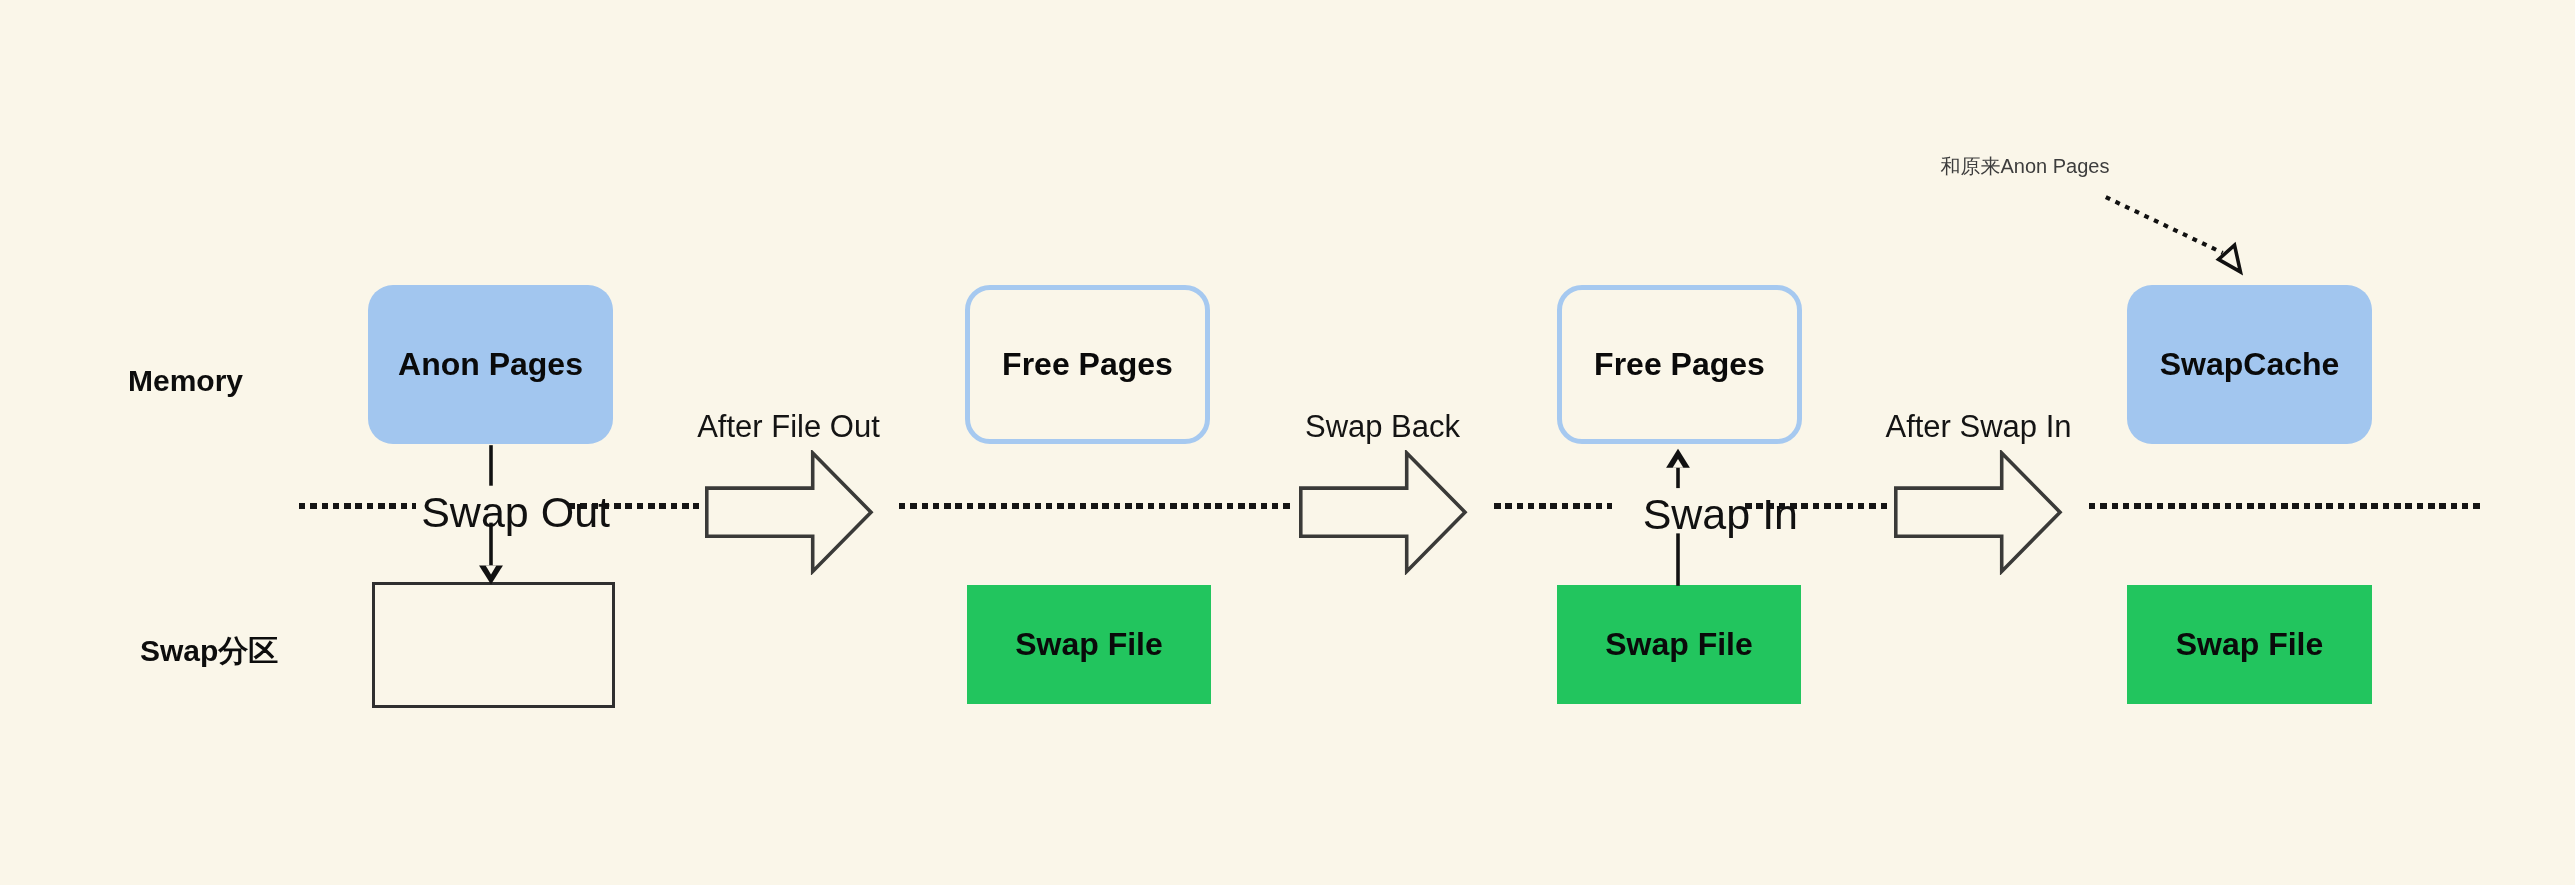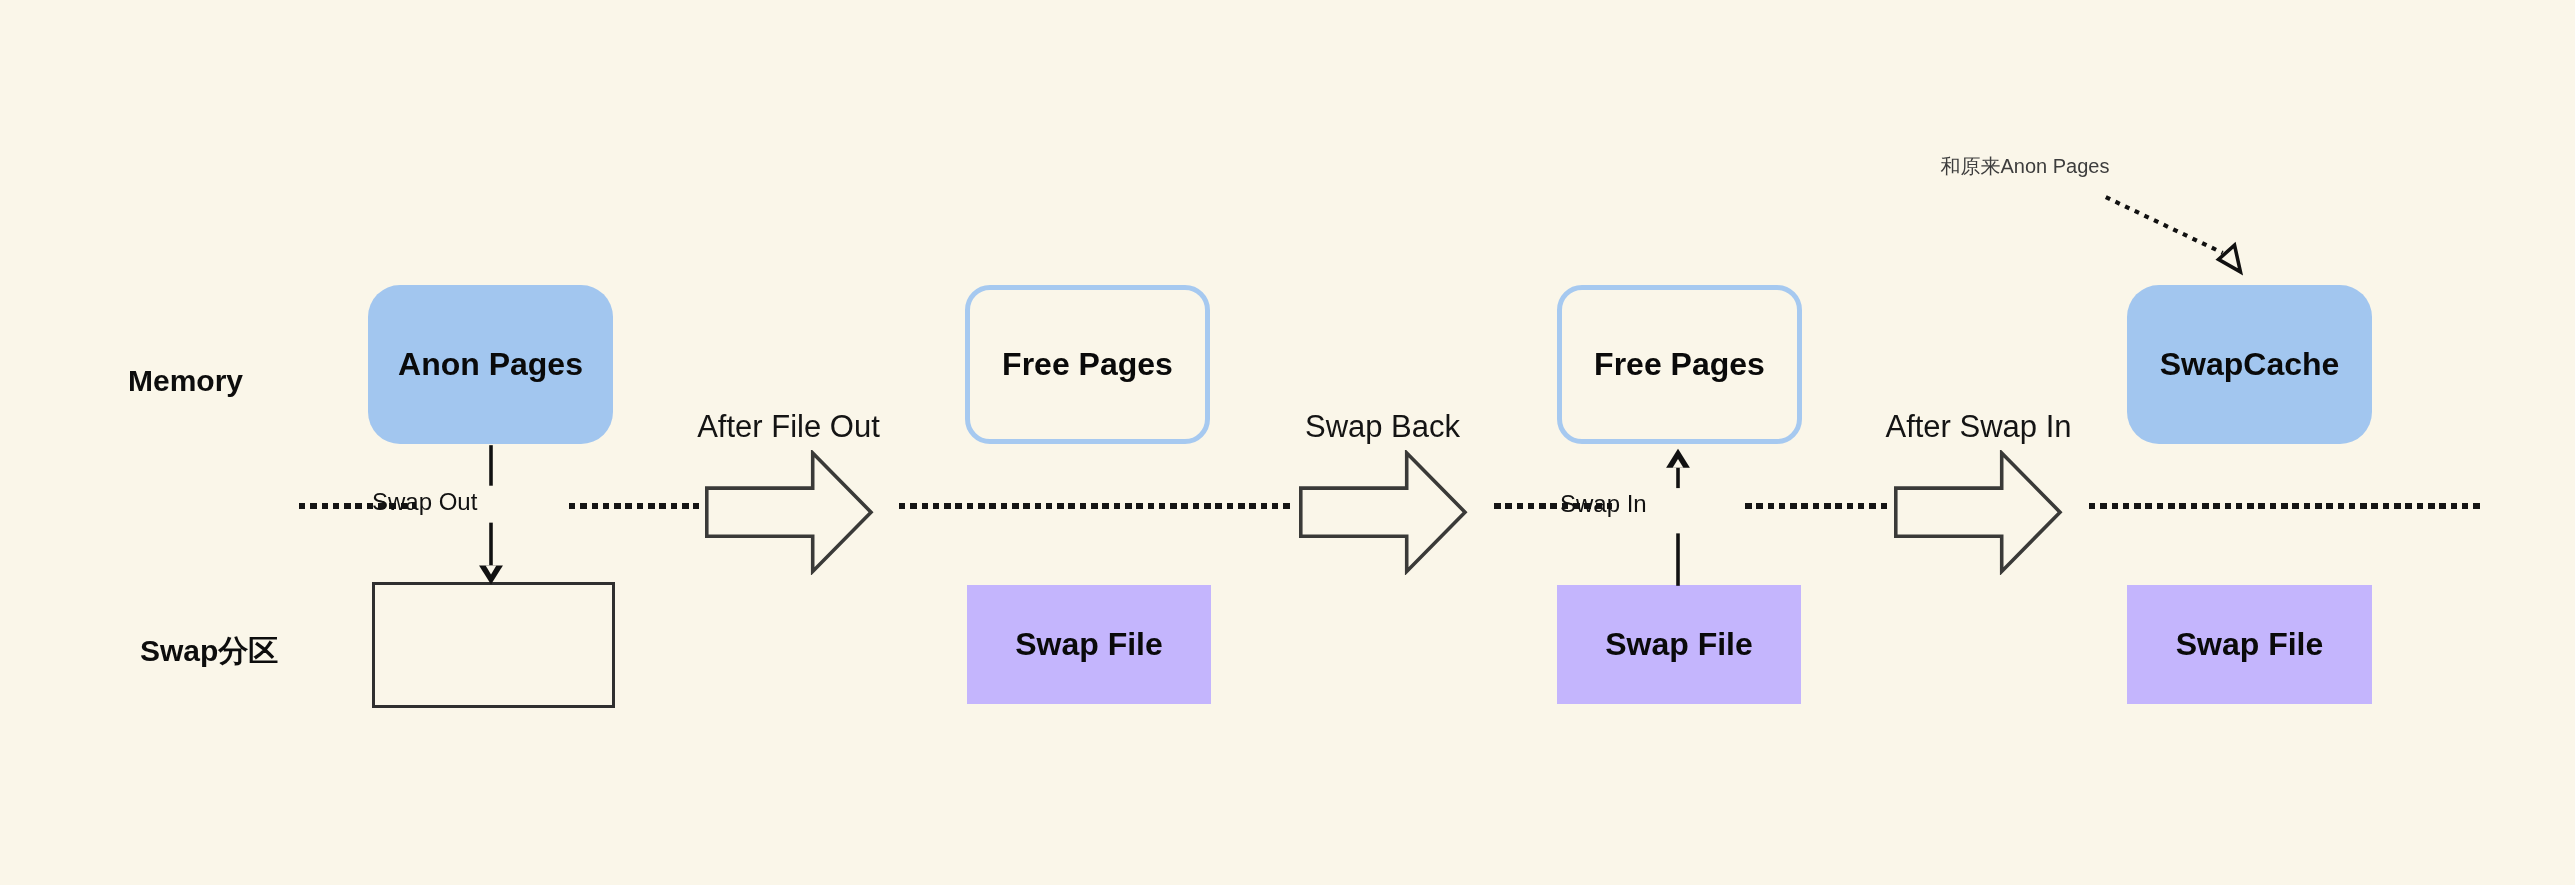--- a/index.html
+++ b/index.html
@@ -30,30 +30,30 @@
     position: absolute;
     top: 285px;
     width: 245px;
     height: 159px;
     border-radius: 25px;
     display: flex;
     align-items: center;
     justify-content: center;
     box-sizing: border-box;
   }
-  .mem-box.filled   { background: #A2C6EF; border-radius: 32px; }
+  .mem-box.filled   { background: #A2C6EF; }
   .mem-box.outlined { background: transparent; border: 5.3px solid #A6C9F0; }
 
   
   .swap-box {
     position: absolute;
     top: 585px;
     width: 244px;
     height: 119px;
-    background: #c4b5fd;
+    background: #22c55e;
     display: flex;
     align-items: center;
     justify-content: center;
   }
   .swap-box.empty {
     background: transparent;
     border: 3.6px solid #2F2F2F;
     box-sizing: border-box;
     top: 582px;
     height: 126px;
@@ -63,22 +63,22 @@
     font-size: 32px;
     font-weight: bold;
     color: #0a0a0a;
     white-space: nowrap;
   }
 
   
   .flow-label {
     position: absolute;
     width: 238px;
-    text-align: left;
-    font-size: 24px;
+    text-align: right;
+    font-size: 43px;
     color: #111;
     white-space: nowrap;
   }
 
   
   .stage-label {
     position: absolute;
     top: 409px;
     width: 273px;
     text-align: center;

